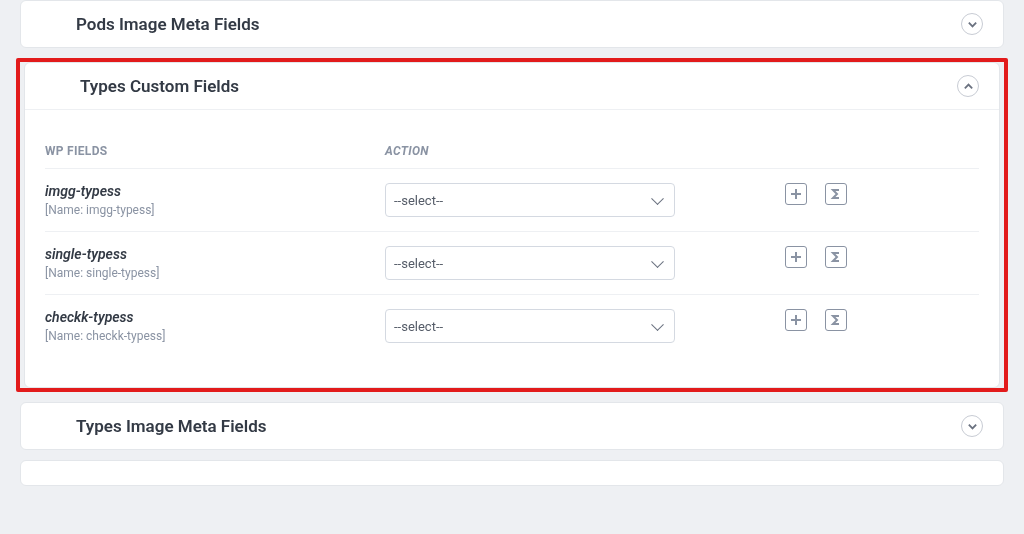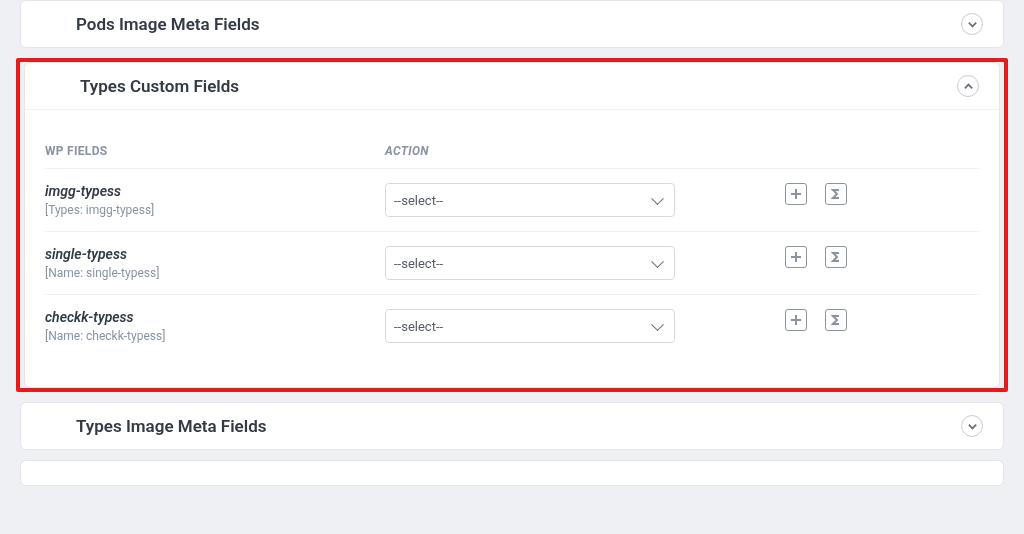--- a/index.html
+++ b/index.html
@@ -135,21 +135,21 @@
       <div class="panel-body">
 
         <div class="table-header">
           <div class="col-wp th">WP FIELDS</div>
           <div class="col-action th">ACTION</div>
         </div>
 
         <div class="table-row">
           <div class="col-wp">
             <div class="field-name">imgg-typess</div>
-            <div class="field-sub">[Types: imgg-typess]</div>
+            <div class="field-sub">[Name: imgg-typess]</div>
           </div>
           <div class="col-csv">
             <div class="select-box">
               <span>--select--</span>
             </div>
           </div>
           <div class="col-action action-btns">
             <div class="icon-btn">
               <svg viewBox="0 0 12 12">
                   <line x1="6" y1="1" x2="6" y2="11"></line>

